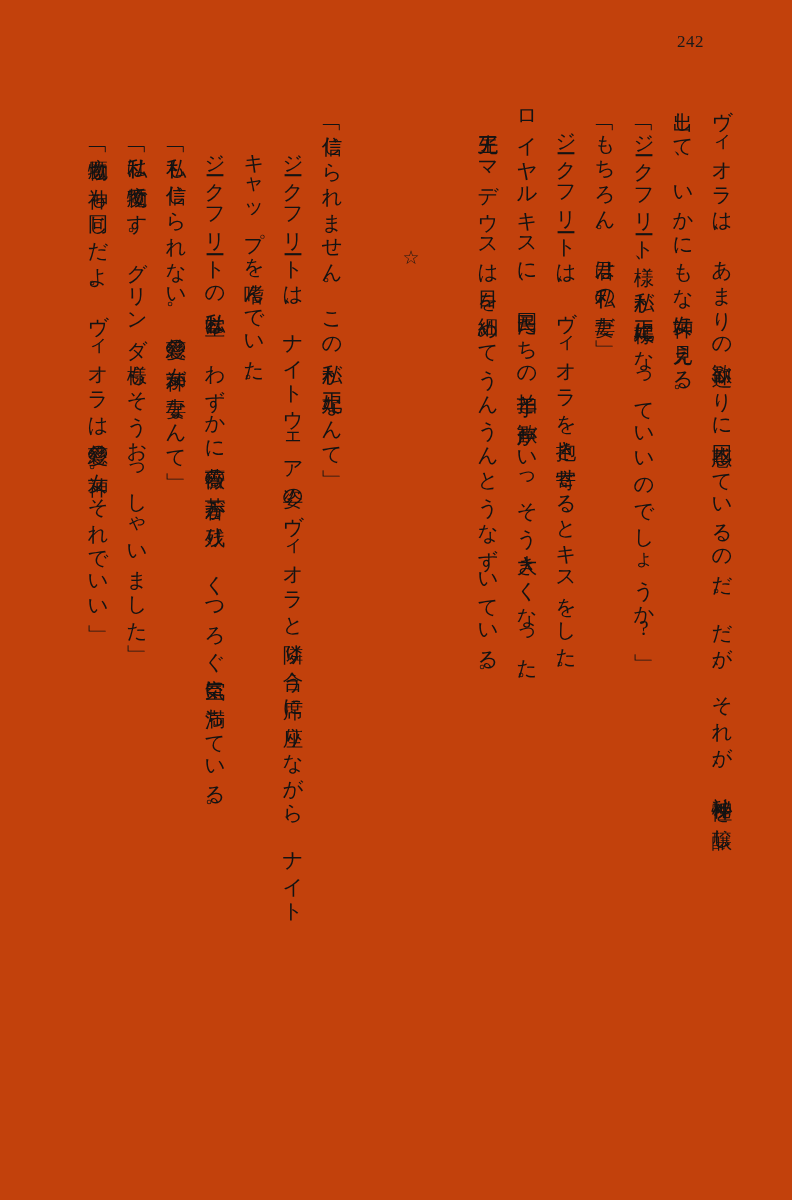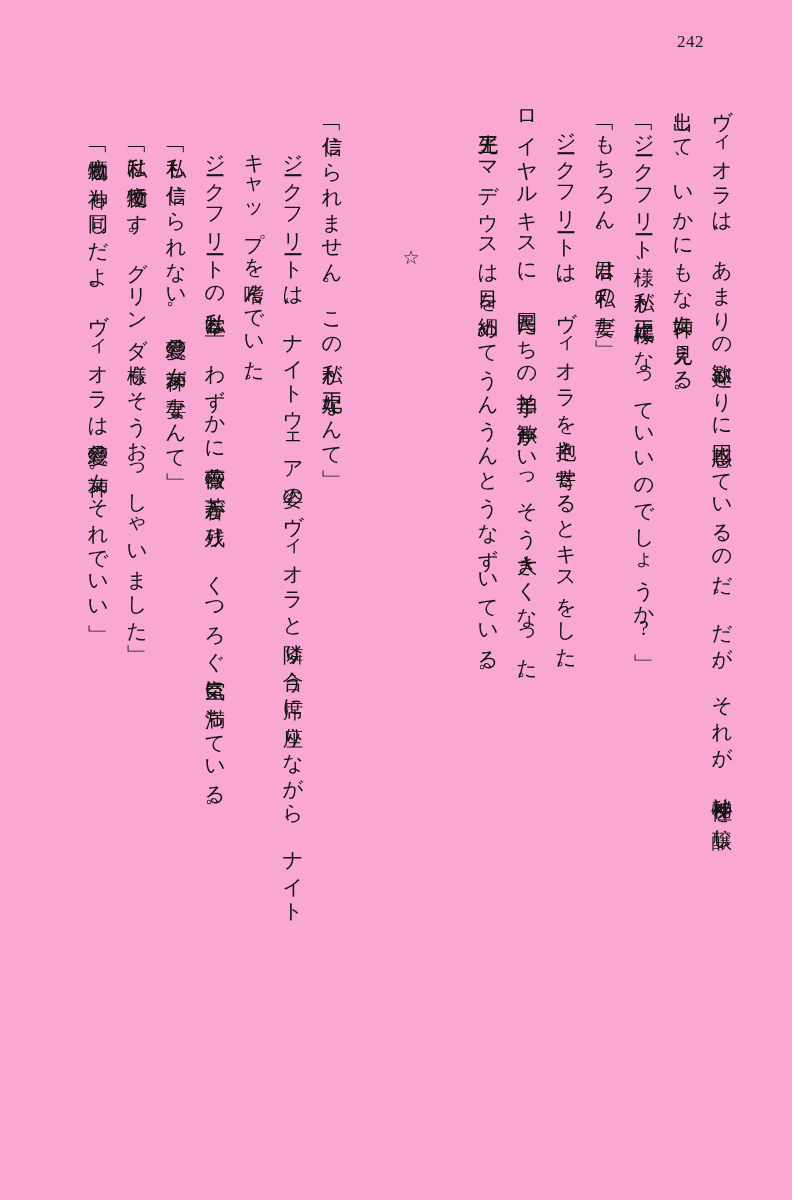--- a/index.html
+++ b/index.html
@@ -12,21 +12,21 @@
     width: 792px;
     height: 1200px;
     position: relative;
     font-family: "Liberation Serif", "DejaVu Serif", serif;
     color: #111111;
     overflow: hidden;
   }
   .page {
     position: absolute;
     inset: 0;
-    background: #f9a8d4;
+    background: #c2410c;
   }
   .page-number {
     position: absolute;
     top: 32px;
     right: 88px;
     font-size: 17px;
     letter-spacing: 0.5px;
     color: #1a1a1a;
     font-family: "Liberation Serif", "DejaVu Serif", serif;
   }

